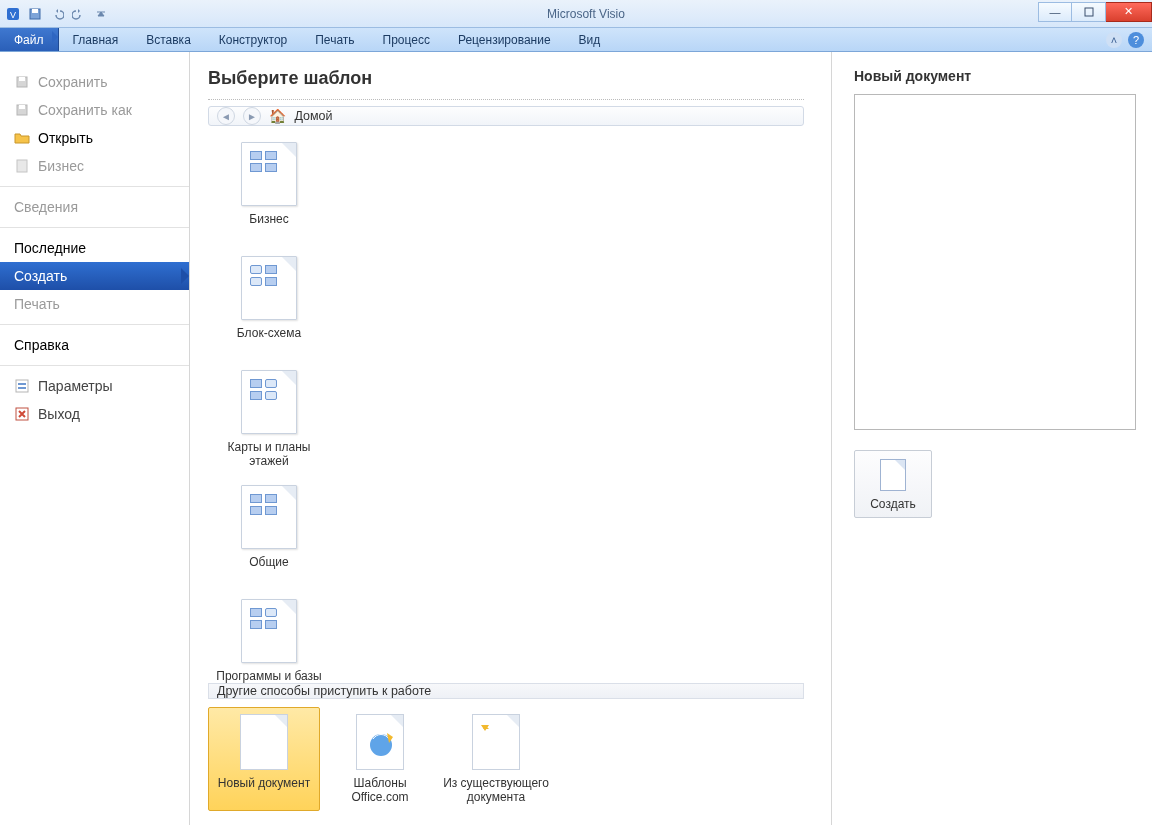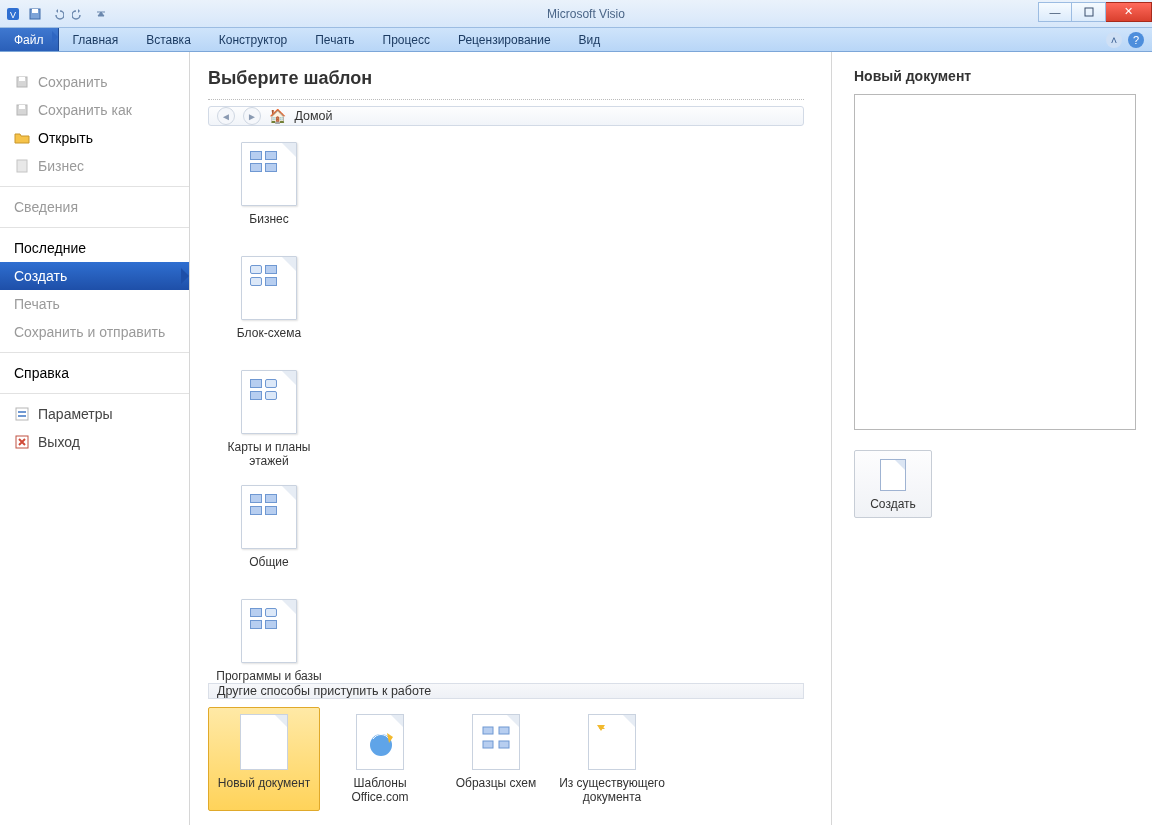--- a/index.html
+++ b/index.html
@@ -184,23 +184,20 @@
       </div>
     <div class="sep"></div>
     <div class="item strong">
         <span>Последние</span>
       </div>
     <div class="item selected">
         <span>Создать</span>
       </div>
     <div class="item dim">
         <span>Печать</span>
-      </div>
-    <div class="item dim">
-        <span>Сохранить и отправить</span>
       </div>
     <div class="sep"></div>
     <div class="item strong">
         <span>Справка</span>
       </div>
     <div class="sep"></div>
     <div class="item">
       <span class="ico">
           <svg width="14" height="14">
             <rect x="1" y="1" width="12" height="12" fill="#fff" stroke="#b5b5b5"></rect>
@@ -322,31 +319,20 @@
                 <circle cx="24" cy="30" r="11" fill="#5fa4e8"></circle>
                 <path d="M16 24c4-6 12-6 16 0" stroke="#fff" fill="none"></path>
                 <path d="M30 18l6 4-4 6" fill="#f2b92e"></path>
               </svg>
             </div>
           <div>Шаблоны Office.com</div>
         </div>
         <div class="otile">
           <div class="othumb">
               <svg width="48" height="56" style="position:absolute;inset:0">
-                <rect x="10" y="12" width="10" height="7" fill="#b7cef0" stroke="#6f98d2"></rect>
-                <rect x="26" y="12" width="10" height="7" fill="#b7cef0" stroke="#6f98d2"></rect>
-                <rect x="10" y="26" width="10" height="7" fill="#b7cef0" stroke="#6f98d2"></rect>
-                <rect x="26" y="26" width="10" height="7" fill="#b7cef0" stroke="#6f98d2"></rect>
-              </svg>
-            </div>
-          <div>Образцы схем</div>
-        </div>
-        <div class="otile">
-          <div class="othumb">
-              <svg width="48" height="56" style="position:absolute;inset:0">
                 <path d="M8 10l4 6 4-6M12 10l-2 4 6 0z" fill="#f2b92e"></path>
               </svg>
             </div>
           <div>Из существую­щего документа</div>
         </div>
       </div>
     </div>
   </div>
 
   <div class="preview">

